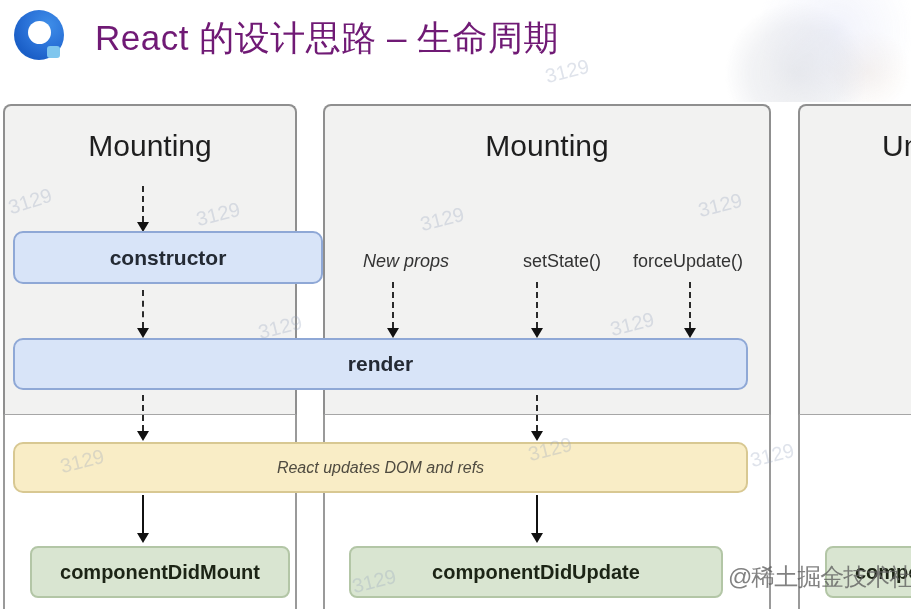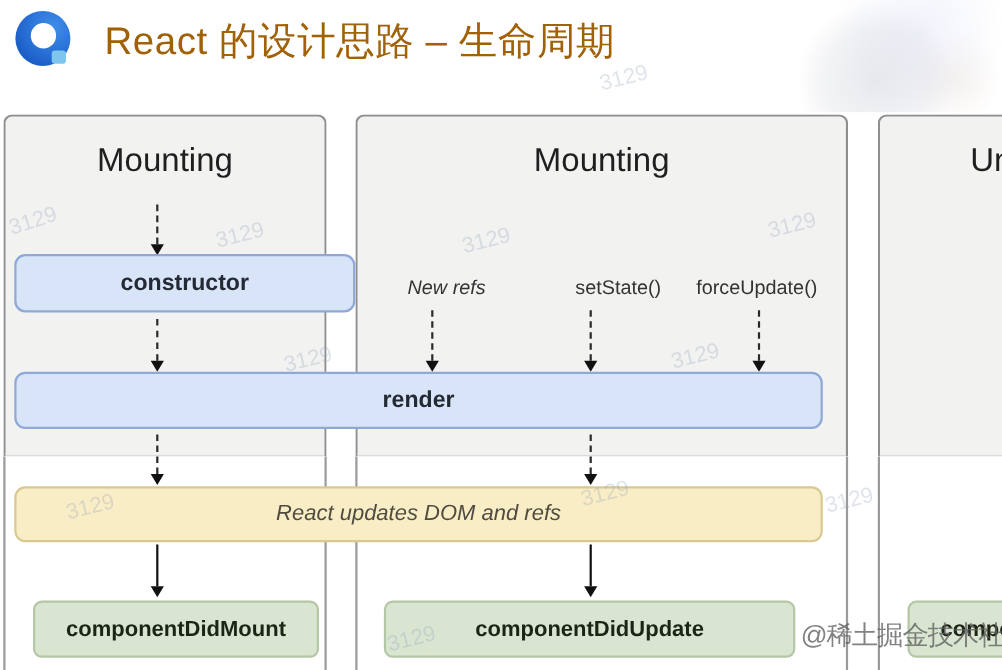--- a/index.html
+++ b/index.html
@@ -4,21 +4,21 @@
 <style>
   html,body{margin:0;padding:0;}
   body{font-family:"Liberation Sans","DejaVu Sans",sans-serif;background:#fff;}
   #screen{position:relative;width:911px;height:609px;background:#ffffff;overflow:hidden;}
 
   
   .logo{position:absolute;left:14px;top:10px;width:50px;height:50px;border-radius:50%;
     background:radial-gradient(circle at 68% 30%, #3f8ee8 0%, #2a72d8 45%, #1a5ec6 75%, #2f86d8 100%);}
   .logo::before{content:"";position:absolute;left:14px;top:11px;width:23px;height:23px;border-radius:50%;background:#fff;}
   .logo::after{content:"";position:absolute;left:33px;top:36px;width:13px;height:12px;border-radius:3px;background:#7fc6ee;}
-  .page-title{position:absolute;left:95px;top:14px;font-size:35px;line-height:48px;color:#a16207;
+  .page-title{position:absolute;left:95px;top:14px;font-size:35px;line-height:48px;color:#701a75;
     letter-spacing:0.5px;white-space:nowrap;}
 
   
   .avatar-blob{position:absolute;left:712px;top:0px;width:200px;height:102px;opacity:.55;pointer-events:none;
     background:
       radial-gradient(circle at 42% 72%, rgba(173,178,192,.50) 0%, rgba(173,178,192,.28) 34%, rgba(173,178,192,0) 52%),
       radial-gradient(circle at 62% 30%, rgba(190,198,238,.40) 0%, rgba(190,198,238,0) 55%),
       radial-gradient(circle at 47% 108%, rgba(255,255,255,.9) 0%, rgba(255,255,255,0) 30%),
       radial-gradient(circle at 78% 70%, rgba(214,190,170,.35) 0%, rgba(214,190,170,0) 25%);}
 
@@ -39,21 +39,21 @@
   .trigger{position:absolute;top:251px;transform:translateX(-50%);font-size:18px;color:#333;z-index:4;white-space:nowrap;}
   .trigger.italic{font-style:italic;}
 
   
   .box{position:absolute;box-sizing:border-box;z-index:5;display:flex;align-items:center;justify-content:center;}
   .blue{background:#d8e4f8;border:2px solid #8fa8d6;border-radius:10px;
     font-weight:bold;font-size:21px;color:#242a34;}
   .box-constructor{left:13px;top:231px;width:310px;height:53px;}
   .box-render{left:13px;top:338px;width:735px;height:52px;justify-content:center;}
   .yellow{left:13px;top:442px;width:735px;height:51px;background:#f9edc6;border:2px solid #d8c892;border-radius:10px;
-    font-style:italic;font-size:20px;color:#4f4b40;}
+    font-style:italic;font-size:16px;color:#4f4b40;}
   .green{background:#d9e5d1;border:2px solid #b3c6a6;border-radius:8px;
     font-weight:bold;font-size:20px;color:#1c2415;}
   .box-didmount{left:30px;top:546px;width:260px;height:52px;}
   .box-didupdate{left:349px;top:546px;width:374px;height:52px;}
   .box-willunmount{left:825px;top:546px;width:430px;height:52px;justify-content:flex-start;padding-left:28px;}
 
   
   .arr{position:absolute;width:0;z-index:4;}
   .arr.dashed{border-left:2px dashed #2a2a2a;}
   .arr.solid{border-left:2px solid #111;}
@@ -91,21 +91,21 @@
   <div class="panel col3"></div>
 
   <div class="panel-lower col1"></div>
   <div class="panel-lower col2"></div>
   <div class="panel-lower col3"></div>
 
   <div class="phase-title c1">Mounting</div>
   <div class="phase-title c2">Mounting</div>
   <div class="phase-title c3">Unmounting</div>
 
-  <div class="trigger italic" style="left:406px;">New refs</div>
+  <div class="trigger italic" style="left:406px;">New props</div>
   <div class="trigger" style="left:537px;margin-left:25px;">setState()</div>
   <div class="trigger" style="left:688px;">forceUpdate()</div>
 
   <div class="arr dashed" style="left:142px;top:186px;height:36px;"></div>
   <div class="arr dashed" style="left:142px;top:290px;height:38px;"></div>
   <div class="arr dashed" style="left:392px;top:282px;height:46px;"></div>
   <div class="arr dashed" style="left:536px;top:282px;height:46px;"></div>
   <div class="arr dashed" style="left:689px;top:282px;height:46px;"></div>
   <div class="arr dashed" style="left:142px;top:395px;height:36px;"></div>
   <div class="arr dashed" style="left:536px;top:395px;height:36px;"></div>

